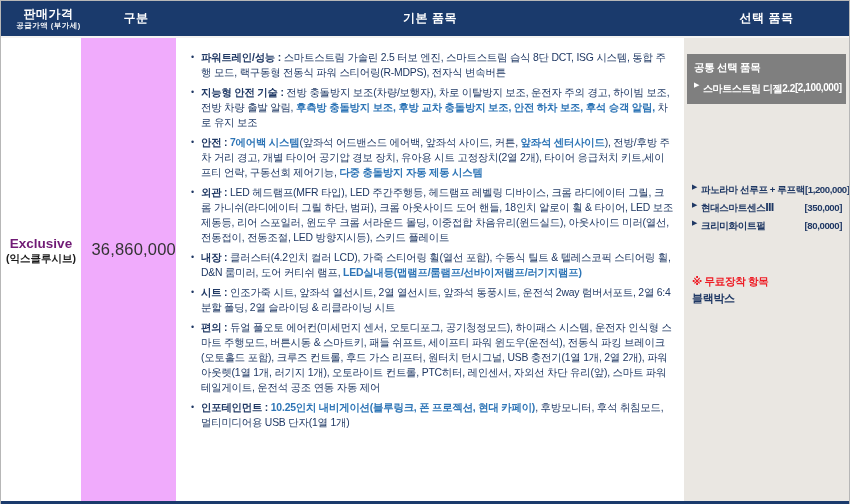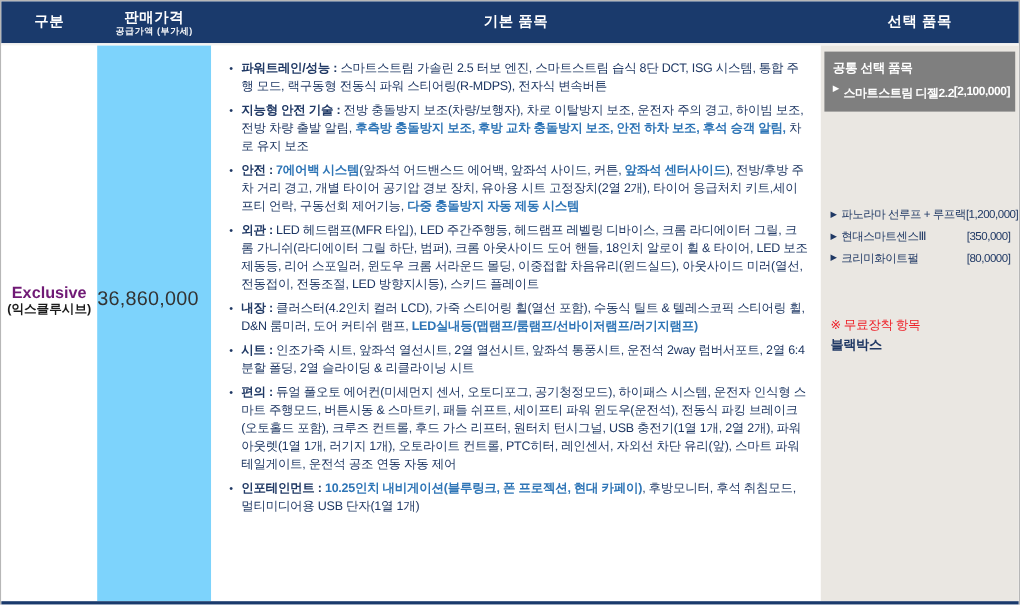--- a/index.html
+++ b/index.html
@@ -17,59 +17,59 @@
   .h-sub{ font-size:7.5px; font-weight:bold; line-height:9px; opacity:.95; }
   .w1{ width:80px; } .w2{ width:95px; } .w3{ width:508px; } .w4{ width:165px; }
   .hdr-gap{ height:2px; background:#f4f3f1; flex:0 0 auto; }
   
   .tbody{ flex:1 1 auto; display:flex; align-items:stretch; }
   .col{ height:100%; }
   .col-trim{ width:80px; background:#fff; display:flex; justify-content:center; }
   .trim{ text-align:center; margin-top:198px; }
   .trim-en{ font-size:13.5px; font-weight:bold; color:#701a75; line-height:16px; }
   .trim-kr{ font-size:10.5px; font-weight:bold; color:#1a1a1a; line-height:12px; }
-  .col-price{ width:95px; background:#7dd3fc; display:flex; justify-content:flex-start; }
+  .col-price{ width:95px; background:#f0abfc; display:flex; justify-content:flex-end; }
   .price{ margin-top:202px; font-size:16.5px; color:#333; letter-spacing:.2px; }
   .col-basic{ width:508px; background:#fff; padding:12px 10px 0 15px; }
-  .col-opt{ width:165px; background:#eae7e2; padding:5px 3px 0 3px; }
+  .col-opt{ width:165px; background:#eae7e2; padding:16px 3px 0 3px; }
   
   .feat{ display:flex; margin-bottom:5px; }
   .bullet{ flex:0 0 10px; color:#1f3864; font-size:9px; line-height:15px; }
   .feat-text{ flex:1 1 auto; font-size:10.4px; line-height:15px; color:#1f3864; letter-spacing:-0.2px; }
   .feat-label{ font-weight:bold; color:#1f3864; }
   .blue{ color:#2e75b6; font-weight:bold; }
   
   .common-box{ background:#7f7f7f; padding:7px 7px 8px 7px; margin-bottom:0; }
   .cb-title{ color:#fff; font-weight:bold; font-size:10.5px; letter-spacing:-0.3px; }
   .cb-item{ display:flex; align-items:flex-start; margin-top:7px; color:#fff;
             font-weight:bold; font-size:10px; white-space:nowrap; letter-spacing:-0.4px; }
   .cb-price{ margin-left:auto; }
   .arrow{ font-size:7px; margin-right:4px; flex:0 0 auto; position:relative; top:-1px; }
   .opt-list{ margin-top:80px; padding:0 4px 0 5px; }
-  .opt-item{ display:flex; align-items:center; margin-bottom:5px; color:#1f3864;
-             font-weight:normal; font-size:9.6px; white-space:nowrap; letter-spacing:-0.4px; }
+  .opt-item{ display:flex; align-items:flex-start; margin-bottom:5px; color:#1f3864;
+             font-weight:bold; font-size:9.6px; white-space:nowrap; letter-spacing:-0.4px; }
   .opt-item .arrow{ color:#1f3864; }
   .opt-price{ margin-left:auto; }
-  .free-note{ margin:42px 0 2px 5px; color:#ee1c25; font-weight:normal; font-size:10.5px; letter-spacing:-0.3px; }
+  .free-note{ margin:42px 0 2px 5px; color:#ee1c25; font-weight:bold; font-size:10.5px; letter-spacing:-0.3px; }
   .free-item{ margin-left:5px; color:#1f3864; font-weight:bold; font-size:11px; letter-spacing:-0.3px; }
   
   .bottom-rule{ flex:0 0 auto; height:3px; background:#1a3a6c; }
 </style>
 </head>
 <body>
 
 <div class="sheet">
 
   <div class="hdr">
-    <div class="h-cell w1">
-      <span>구분</span>
-    </div>
     <div class="h-cell w2">
       <div class="h-main">판매가격</div>
       <div class="h-sub">공급가액 (부가세)</div>
+    </div>
+    <div class="h-cell w1">
+      <span>구분</span>
     </div>
     <div class="h-cell w3">
       <span>기본 품목</span>
     </div>
     <div class="h-cell w4">
       <span>선택 품목</span>
     </div>
   </div>
 
   <div class="hdr-gap"></div>

